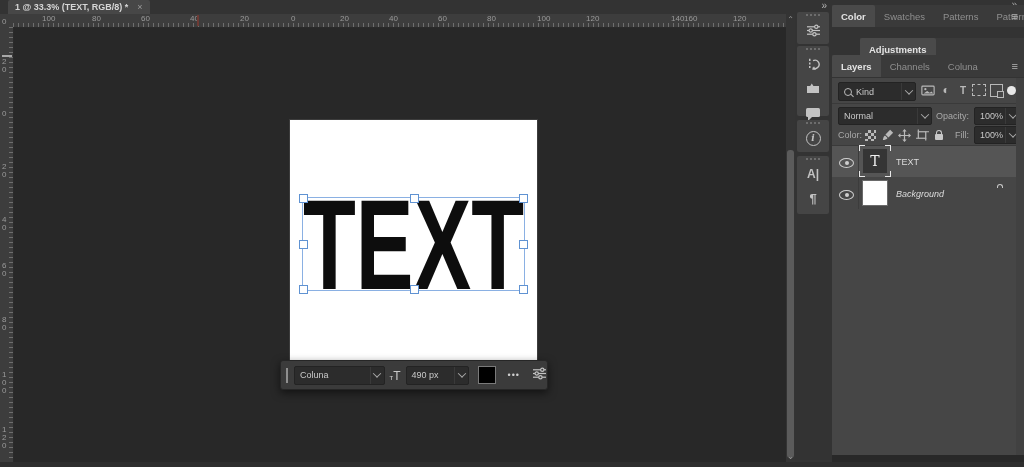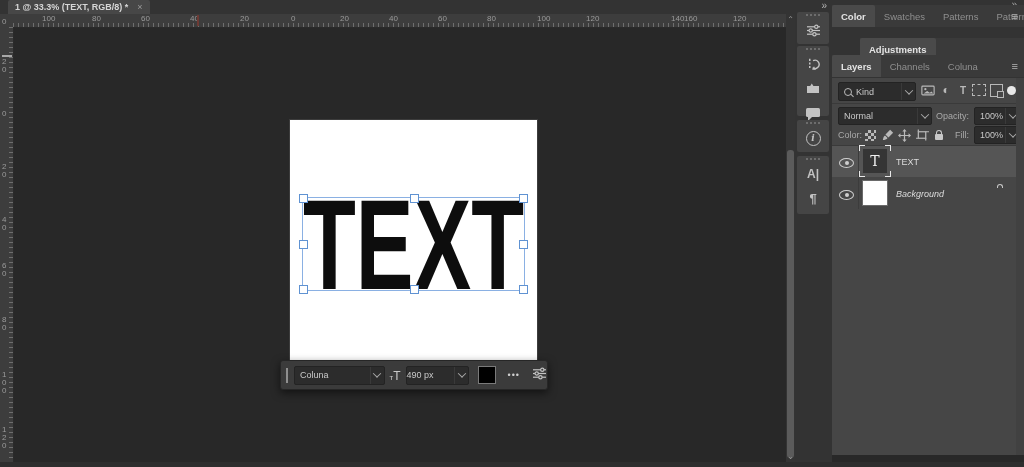--- a/index.html
+++ b/index.html
@@ -168,21 +168,21 @@
   <div class="abs ttoolbar">
     <span class="tgrip"></span>
     <div class="tfld" style="width:92px;">
       <span class="val" style="padding-left:5px;flex:1;">Coluna</span>
       <span class="chevbox">
           <span class="chev"></span>
         </span>
     </div>
     <span class="sizeicon"><span class="s1">т</span><span class="s2">T</span></span>
     <div class="tfld" style="width:64px;">
-      <span class="val" style="flex:1;">490 px</span>
+      <span class="val" style="padding-left:5px;flex:1;">490 px</span>
       <span class="chevbox">
           <span class="chev"></span>
         </span>
     </div>
     <span class="swatch"></span>
     <span class="dots">•••</span>
     <span class="tsliders">
       <svg width="15" height="13" viewBox="0 0 16 14">
           <g stroke="#c3c3c3" stroke-width="1.3" fill="#3b3b3b">
         <line x1="1" y1="3" x2="15" y2="3"></line>

